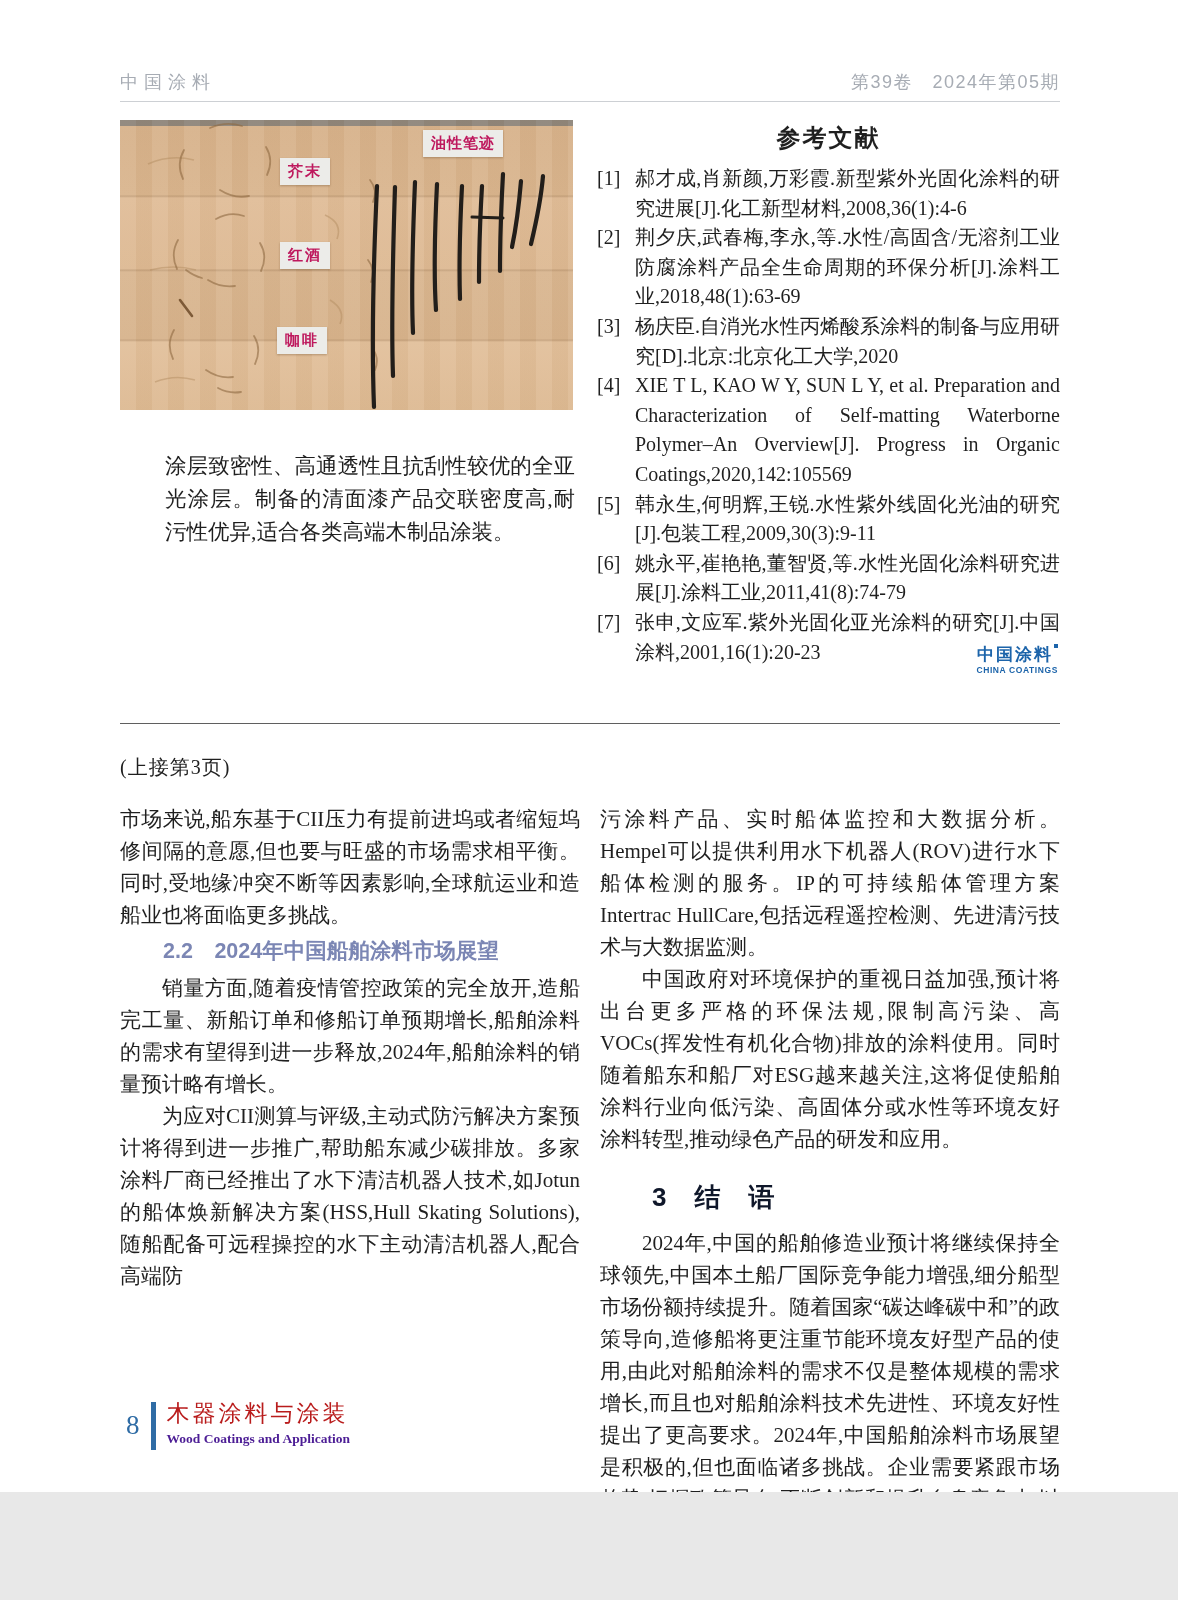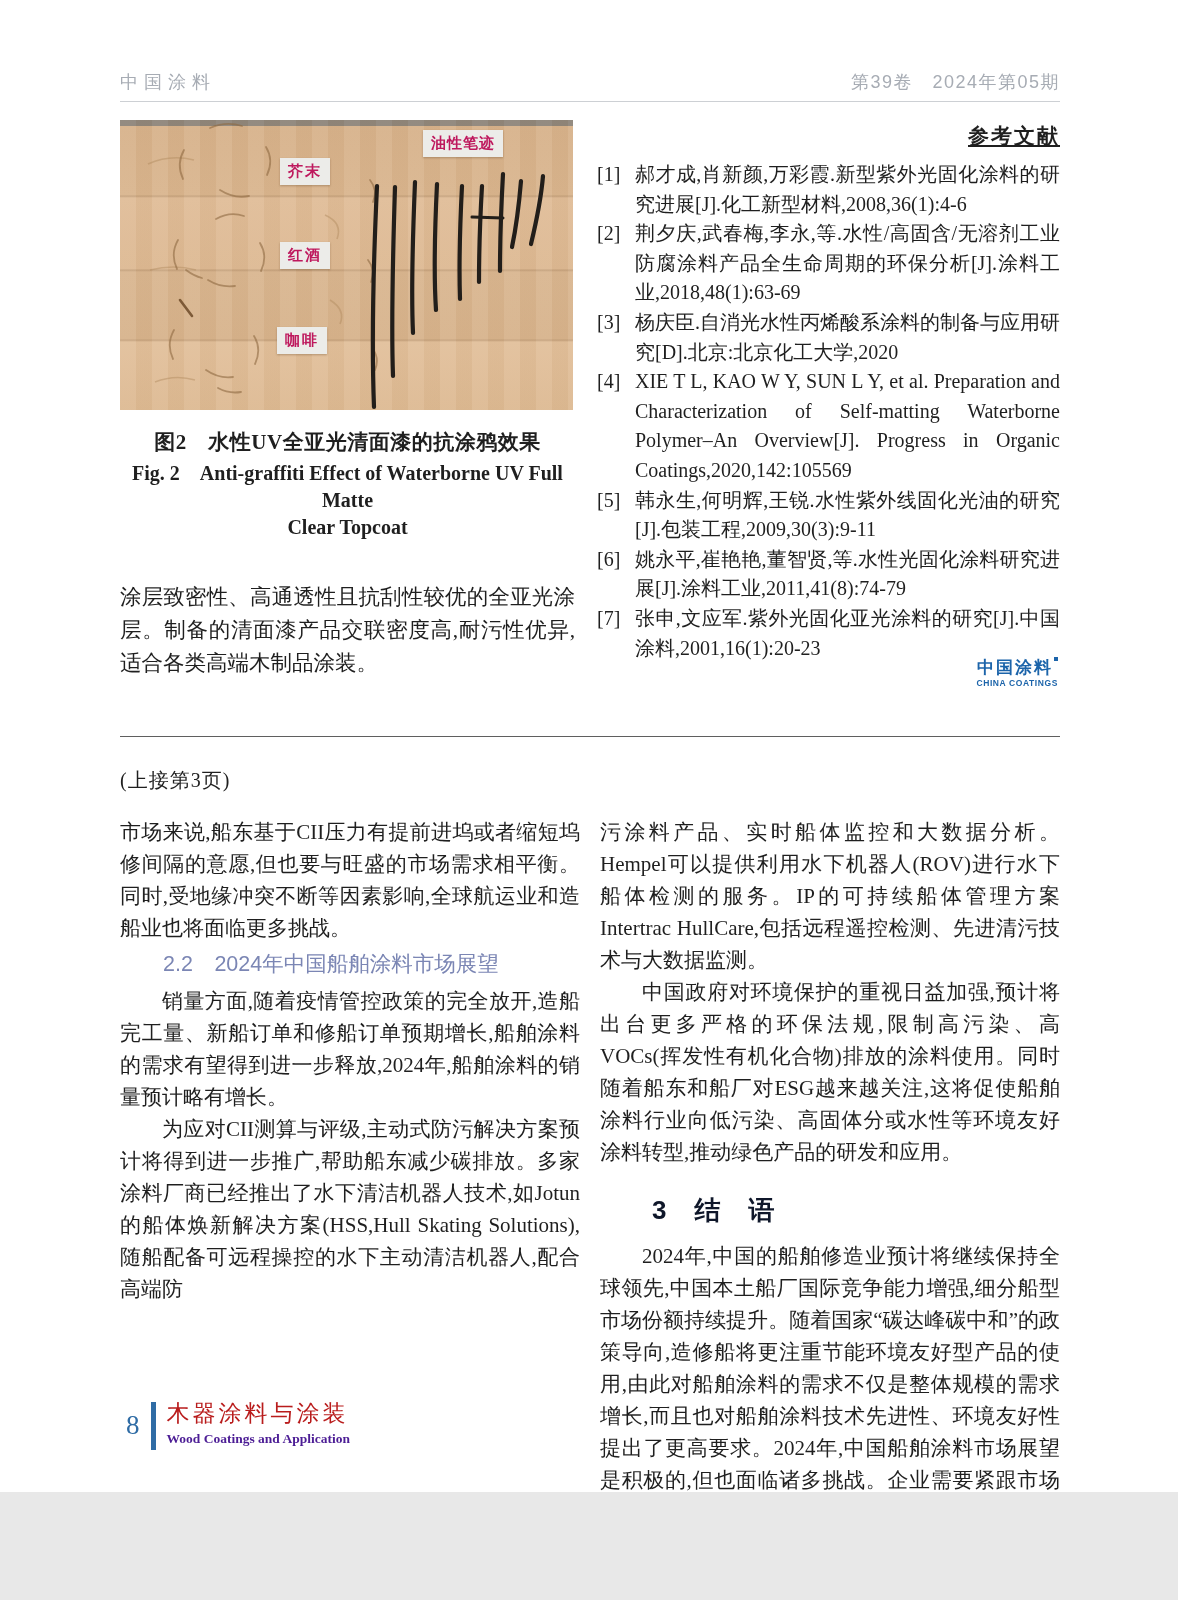--- a/index.html
+++ b/index.html
@@ -47,44 +47,44 @@
   .lbl-mustard { left:160px; top:38px; }
   .lbl-wine    { left:160px; top:122px; }
   .lbl-coffee  { left:157px; top:207px; }
   .lbl-marker  { left:303px; top:10px; letter-spacing:1px; }
   
   .fig-caption { margin-top:18px; text-align:center; font-weight:bold; }
   .cap-zh { font-size:21px; letter-spacing:0.5px; }
   .cap-en { font-size:20px; line-height:27px; margin-top:4px; }
   
   .intro-para {
-    margin-top:40px; font-size:21.5px; line-height:33px; text-align:justify;
-  }
-  
-  .refs-title { text-align:right; font-weight:bold; font-size:21px; margin:2px 0 10px; letter-spacing:2px;text-decoration:underline; }
+    margin-top:40px; font-size:21.5px; line-height:33px; text-align:justify;margin-left:45px;
+  }
+  
+  .refs-title { text-align:center; font-weight:bold; font-size:24px; margin:2px 0 10px; letter-spacing:2px; }
   .ref-item { display:flex; font-size:20px; line-height:29.6px; }
   .ref-num  { width:38px; flex:none; }
   .ref-text { flex:1; text-align:justify; }
   
   .brand-logo { text-align:right; color:#1c64aa; font-family:"Liberation Sans","DejaVu Sans",sans-serif; line-height:1.1; }
   .brand-zh { font-size:17px; font-weight:bold; letter-spacing:2px; position:relative; padding-right:5px; }
   .brand-zh::after { content:""; position:absolute; right:0; top:-2px; width:4px; height:4px; background:#1c64aa; }
   .brand-en { font-size:8.5px; font-weight:bold; letter-spacing:0.6px; margin-top:1px; }
   .refs-logo { position:absolute; right:2px; bottom:-8px; }
   
   .section-divider { margin:56px 118px 0 120px; border-top:1.5px solid #5f5f5f; }
   .continuation { margin:30px 0 0 120px; font-size:20px; letter-spacing:1px; }
   
   .body-section { display:flex; gap:20px; margin:22px 118px 0 120px; }
   .body-col { flex:1; font-size:21px; line-height:32px; text-align:justify; }
   .body-col p { text-indent:2em; }
   .body-col p.no-indent { text-indent:0; }
   .sub-heading {
     color:#7b86b4; font-family:"Liberation Sans","DejaVu Sans",sans-serif;
-    font-size:21.5px; font-weight:400; margin:4px 0 5px; text-indent:0;
+    font-size:21.5px; font-weight:700; margin:4px 0 5px; text-indent:0;
   }
   .chapter-heading {
     color:#0f172a; font-family:"Liberation Sans","DejaVu Sans",sans-serif;
     font-size:26px; font-weight:600; margin:26px 0 14px; text-indent:0; letter-spacing:1px;
   }
   .body-logo { margin-top:16px; }
   
   .footer { position:absolute; left:126px; bottom:42px; display:flex; align-items:flex-start; gap:11px; }
   .page-num { color:#2f6ca5; font-size:27px; margin-top:12px; }
   .footer-bar { width:5px; height:48px; background:#2f6ca5; margin-top:4px; }
@@ -149,27 +149,20 @@
             <path d="M401,61 C399,85 396,108 392,127"></path>
             <path d="M423,56 C421,80 416,103 411,124"></path>
             <path d="M352,97 L383,98" stroke-width="3"></path>
           </g>
         </svg>
         <span class="photo-label lbl-mustard">芥末</span>
         <span class="photo-label lbl-wine">红酒</span>
         <span class="photo-label lbl-coffee">咖啡</span>
         <span class="photo-label lbl-marker">油性笔迹</span>
       </div>
-      <div class="fig-caption">
-        <div class="cap-zh">图2　水性UV全亚光清面漆的抗涂鸦效果</div>
-        <div class="cap-en">
-          <div>Fig. 2　Anti-graffiti Effect of Waterborne UV Full Matte</div>
-          <div>Clear Topcoat</div>
-        </div>
-      </div>
       <p class="intro-para">涂层致密性、高通透性且抗刮性较优的全亚光涂层。制备的清面漆产品交联密度高,耐污性优异,适合各类高端木制品涂装。</p>
     </div>
 
     <div class="col-right">
       <div class="refs-title">参考文献</div>
       <div class="ref-item">
         <span class="ref-num">[1]</span>
         <span class="ref-text">郝才成,肖新颜,万彩霞.新型紫外光固化涂料的研究进展[J].化工新型材料,2008,36(1):4-6</span>
       </div>
       <div class="ref-item">

